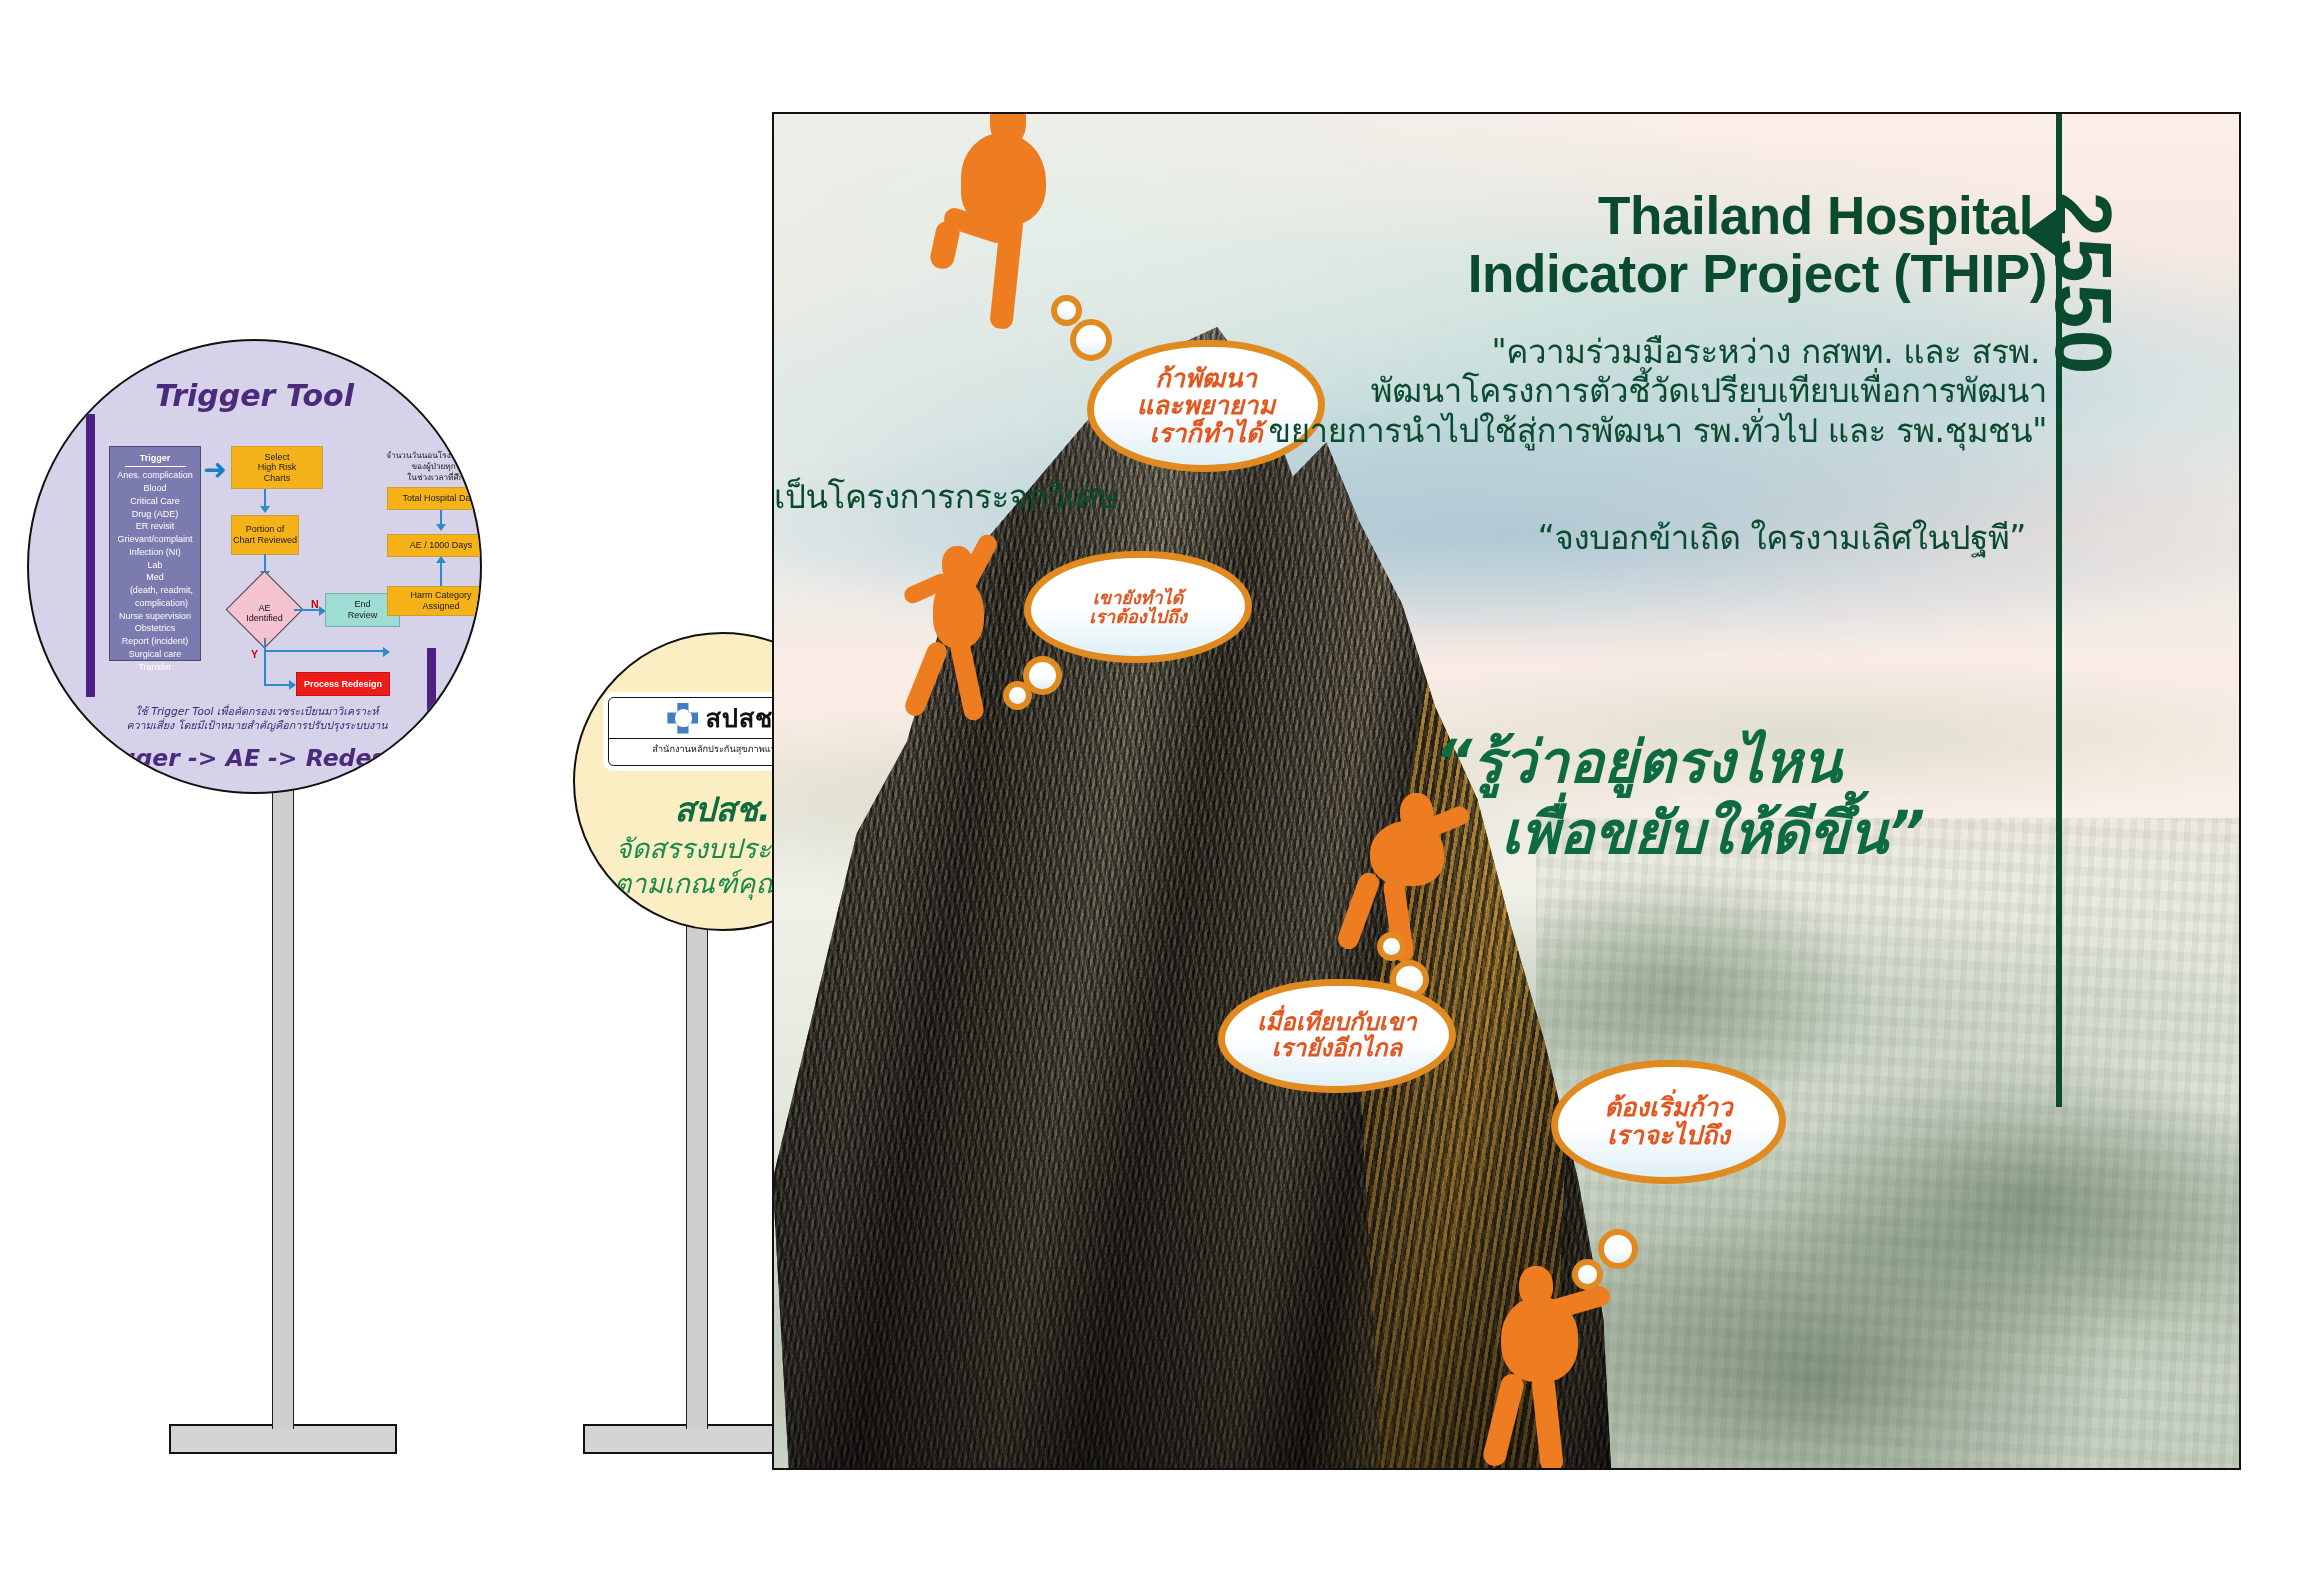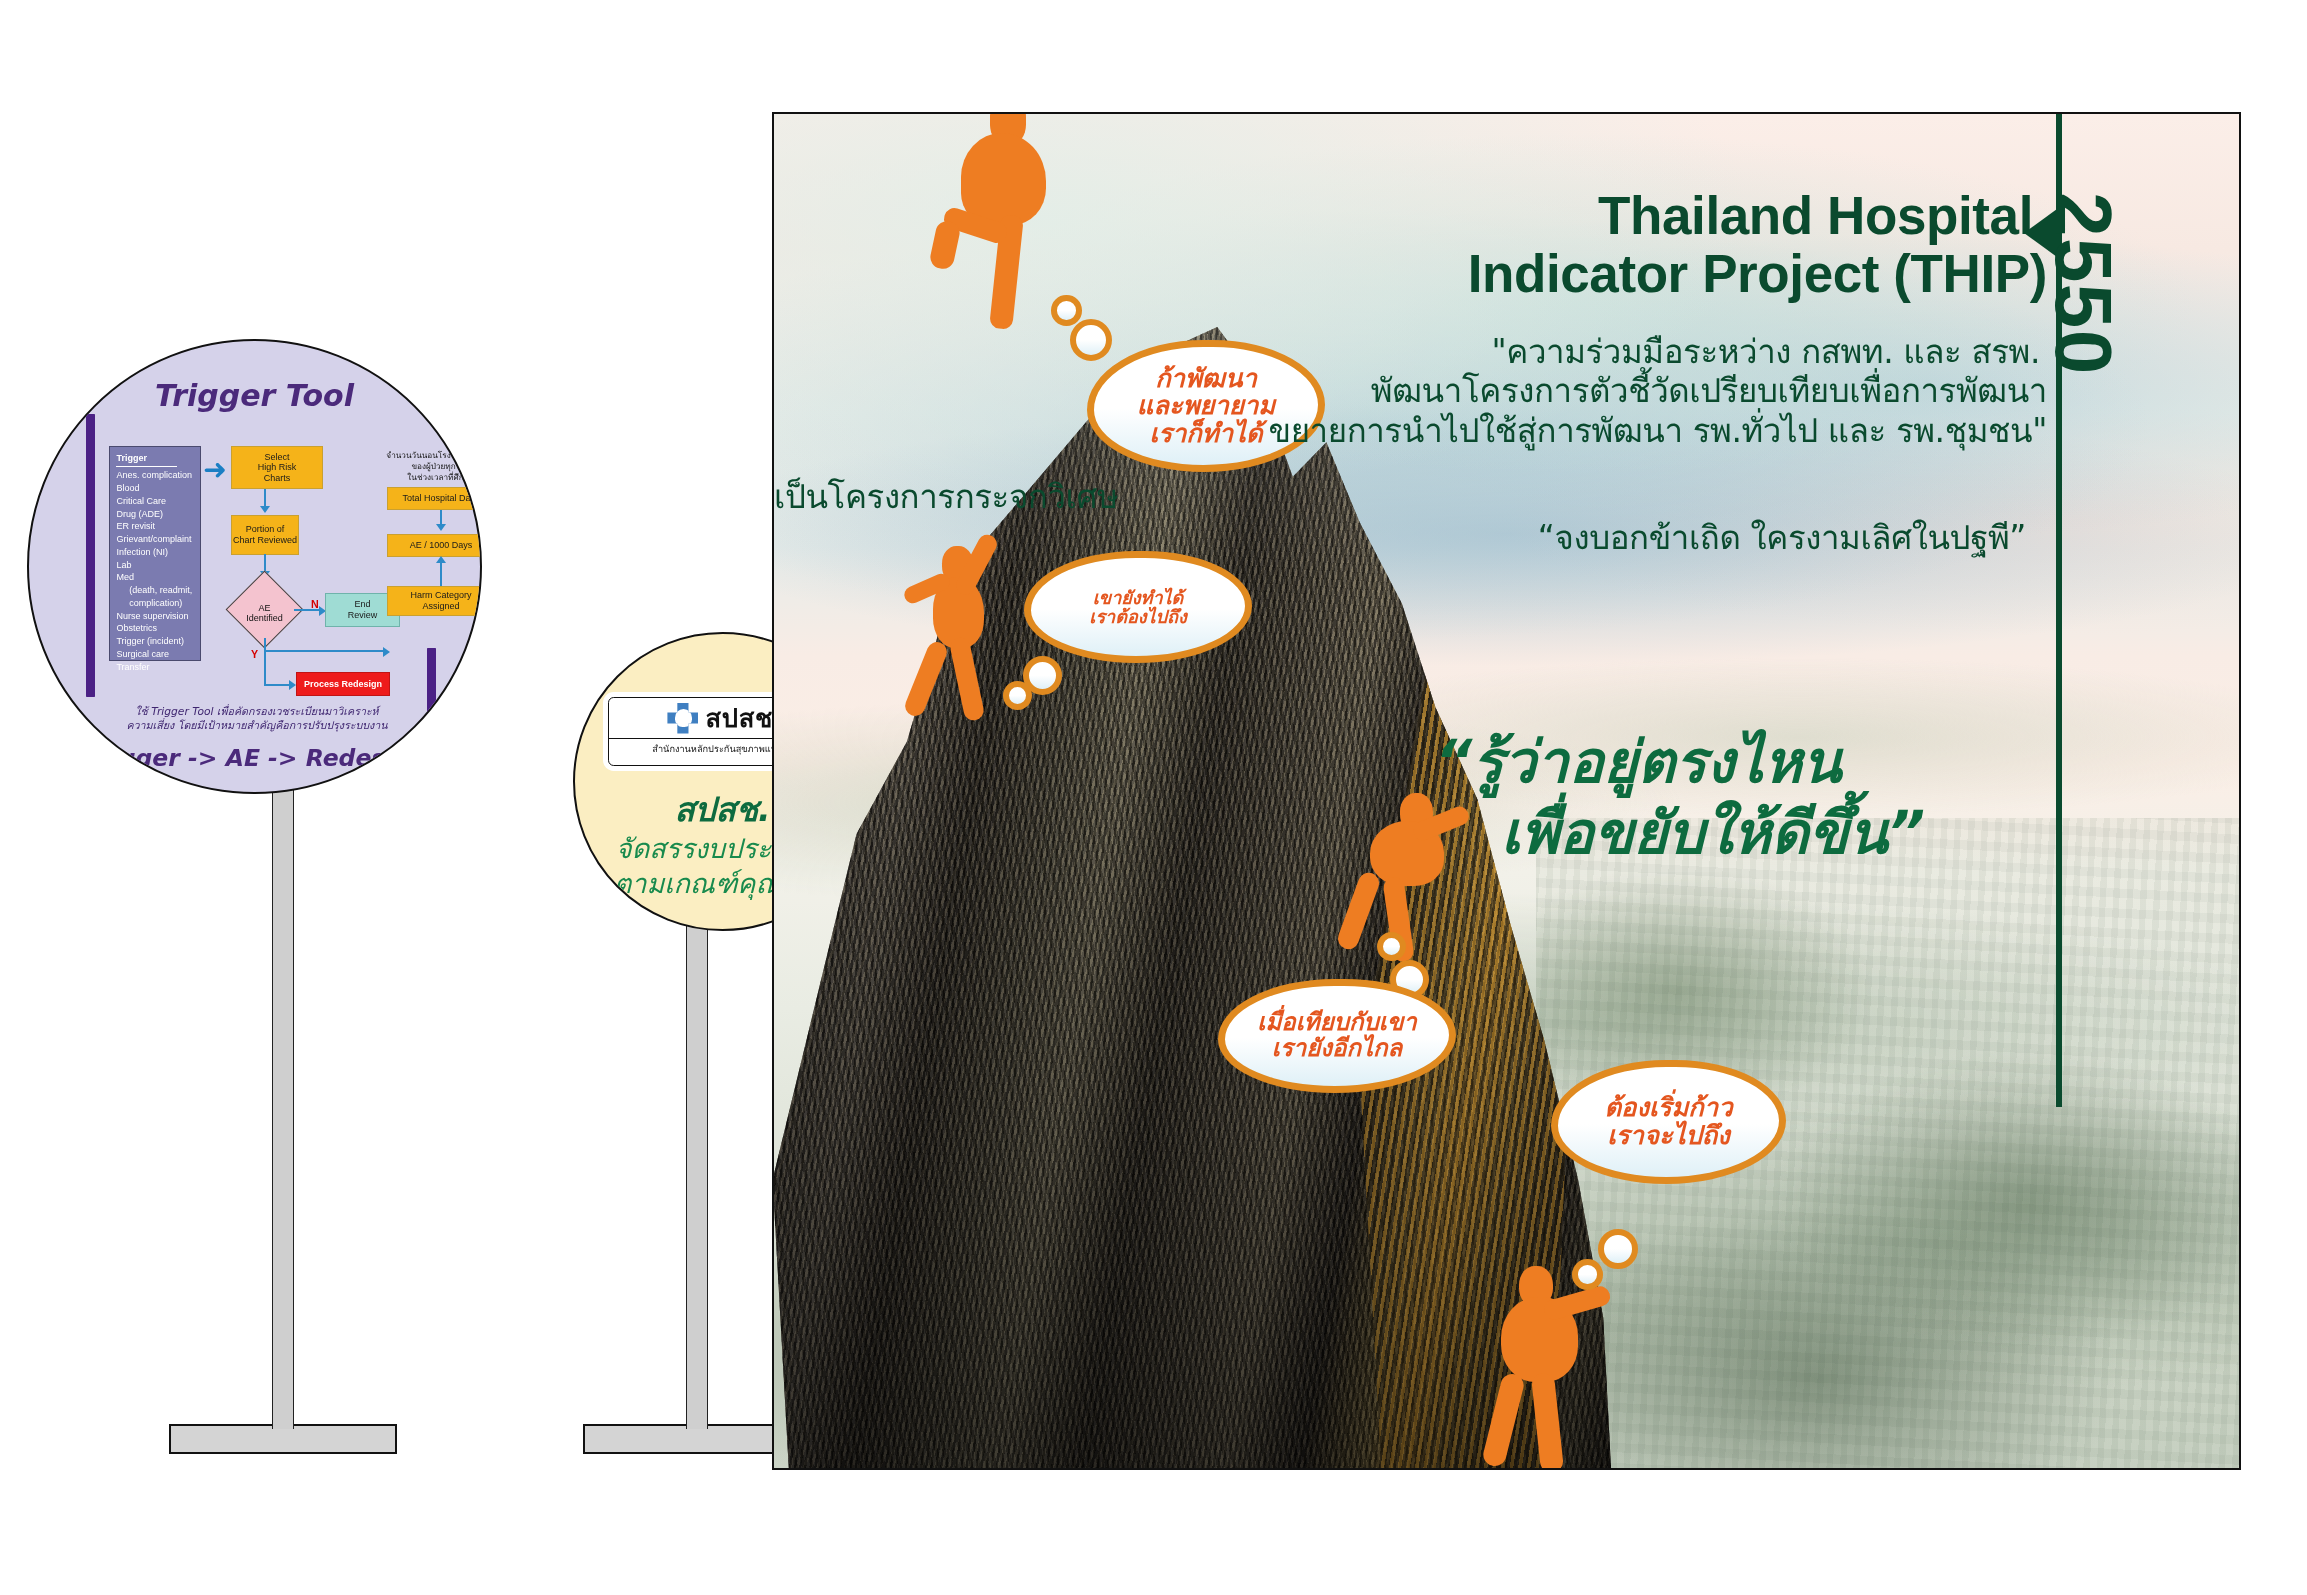--- a/index.html
+++ b/index.html
@@ -138,36 +138,36 @@
 
 <div class="base" style="left:169px;top:1424px;width:224px;height:25.6px;"></div>
 <div class="post" style="left:272px;top:782px;width:20px;height:647px;"></div>
 
 <div class="disc" id="sign-trigger">
   <div class="vbar" style="left:57px;top:73px;height:283px;"></div>
   <div class="vbar" style="left:398px;top:307px;height:84px;"></div>
 
   <div class="tt-title">Trigger Tool</div>
 
-  <div class="fc-list" style="left:80px;top:105px;width:92px;height:215px;">
+  <div class="fc-list" style="left:80px;top:105px;width:92px;height:215px;text-align:center;">
     <div class="hdr">Trigger</div>
     <div>Anes. complication</div>
     <div>Blood</div>
     <div>Critical Care</div>
     <div>Drug (ADE)</div>
     <div>ER revisit</div>
     <div>Grievant/complaint</div>
     <div>Infection (NI)</div>
     <div>Lab</div>
     <div>Med</div>
     <div class="ind">(death, readmit,</div>
     <div class="ind">complication)</div>
     <div>Nurse supervision</div>
     <div>Obstetrics</div>
-    <div>Trigger (incident)</div>
+    <div>Report (incident)</div>
     <div>Surgical care</div>
     <div>Transfer</div>
   </div>
 
   <div class="fat-arrow" style="left:174px;top:114px;">➜</div>
 
   <div class="box" style="left:202px;top:105px;width:92px;height:43px;white-space:pre-line;">Select
 High Risk
 Charts</div>
   <div class="arrow" style="left:235px;top:148px;width:2.1px;height:21.3px;"></div>

